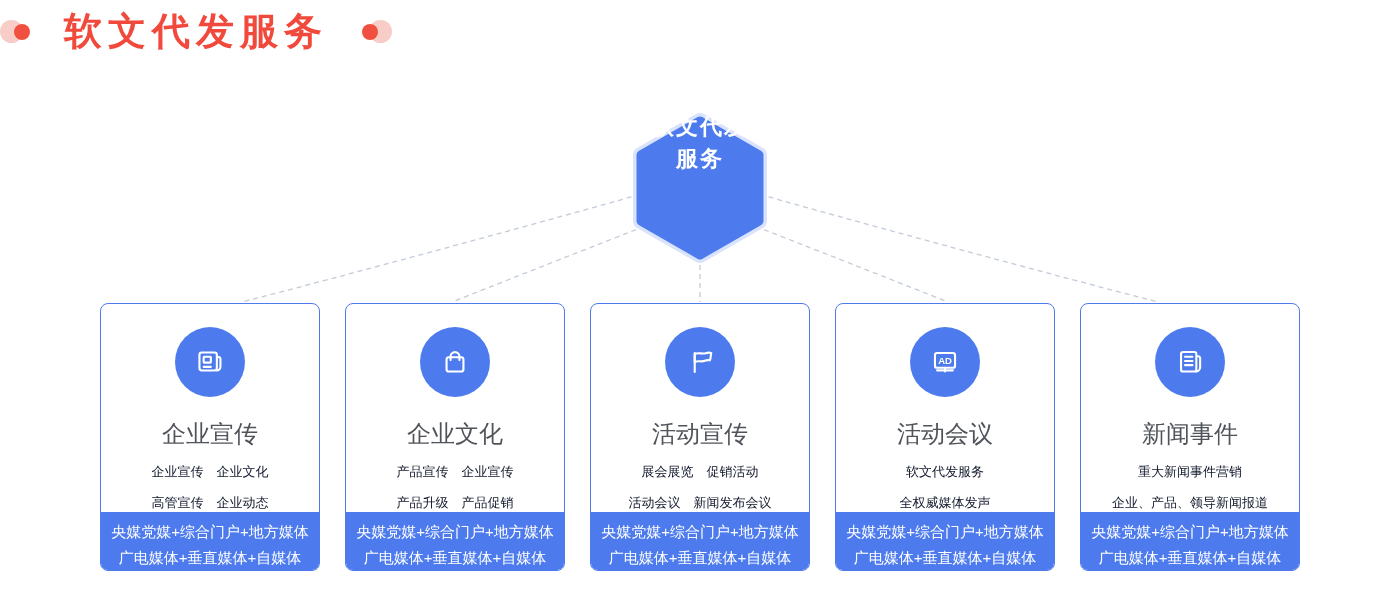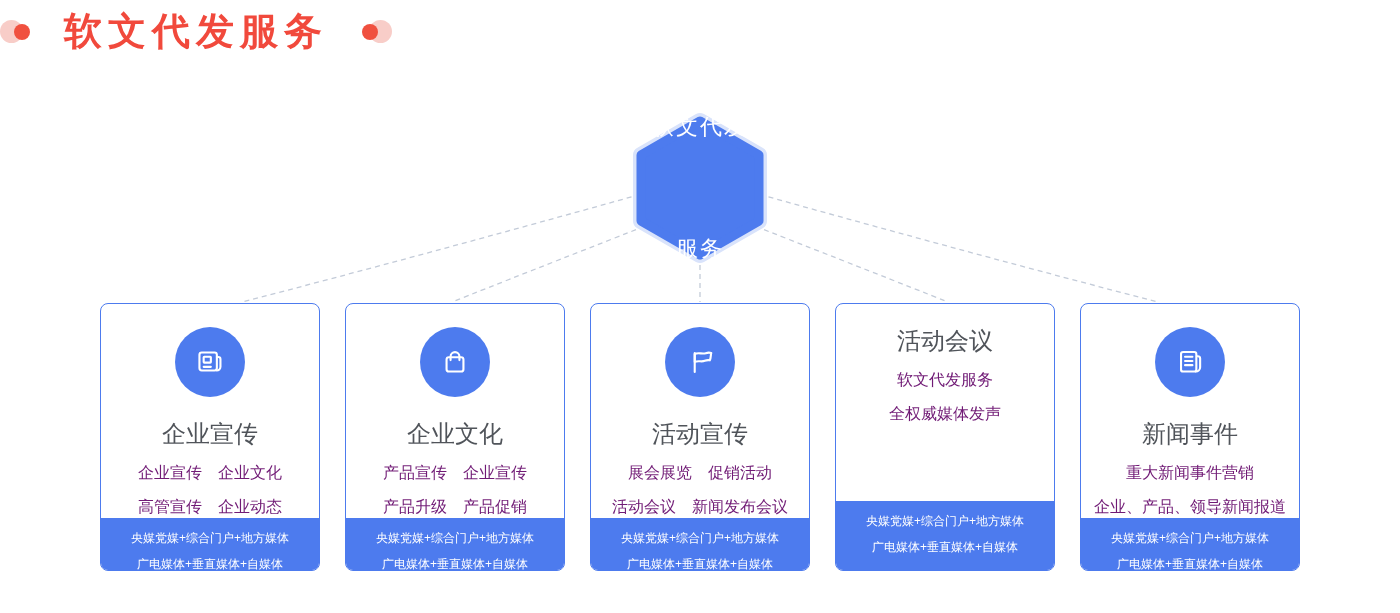--- a/index.html
+++ b/index.html
@@ -17,35 +17,35 @@
   .dot-group.left  .pink { left:0; }   .dot-group.left  .red { left:14px; }
   .dot-group.right .pink { right:0; }  .dot-group.right .red { right:14px; }
 
   
   .connectors { position:absolute; inset:0; pointer-events:none; }
 
   
   .hexagon { position:absolute; left:630px; top:111px; width:140px; height:154px; }
   .hexagon svg { position:absolute; inset:0; }
   .hex-label { position:absolute; inset:0; display:flex; flex-direction:column;
-    align-items:center; justify-content:space-between; color:#fff; font-weight:normal;
+    align-items:center; justify-content:flex-start; color:#fff; font-weight:bold;
     font-size:22px; line-height:1.45; letter-spacing:2px; }
 
   
   .cards { position:absolute; left:100px; top:303px; width:1200px; display:flex; gap:25px; }
   .card { flex:1; height:268px; background:#fff; border:1px solid #4d7bee; border-radius:8px;
     display:flex; flex-direction:column; align-items:center; text-align:center; overflow:hidden; }
   .icon-circle { margin-top:23px; width:70px; height:70px; border-radius:50%;
     background:#4d7bee; display:flex; align-items:center; justify-content:center; flex:none; }
   .icon-circle svg { width:38px; height:38px; }
   .icon-stroke { fill:none; stroke:#ffffff; stroke-width:2; stroke-linecap:round; stroke-linejoin:round; }
   .card-title { margin:21px 0 0; font-size:24px; font-weight:normal; color:#50545a; }
-  .card-line { margin:13px 0 0; font-size:16px; color:#701a75; white-space:nowrap; }
+  .card-line { margin:13px 0 0; font-size:13px; color:#0f172a; white-space:nowrap; }
   .card-footer { margin-top:auto; width:100%; background:#4d7bee; color:#ffffff;
-    padding:7px 2px 10px; font-size:12px; }
+    padding:7px 2px 10px; font-size:15px; }
   .card-footer p { margin:0; line-height:26px; white-space:nowrap; }
 </style>
 </head>
 <body>
 
 <div class="stage">
 
   <header class="title-row">
     <span class="dot-group left">
       <i class="dot pink"></i>
@@ -131,20 +131,30 @@
       <h2 class="card-title">活动宣传</h2>
       <p class="card-line">展会展览　促销活动</p>
       <p class="card-line">活动会议　新闻发布会议</p>
       <div class="card-footer">
         <p>央媒党媒+综合门户+地方媒体</p>
         <p>广电媒体+垂直媒体+自媒体</p>
       </div>
     </section>
 
     <section class="card">
+      <div class="icon-circle">
+        <svg viewBox="0 0 36 36">
+          <g class="icon-stroke">
+            <rect x="8.5" y="9.5" width="19" height="14" rx="2"></rect>
+            <path d="M18 23.5 V27"></path>
+            <path d="M10.5 25.9 H25.5"></path>
+          </g>
+          <text x="18" y="20.2" text-anchor="middle" font-size="9" font-weight="bold" fill="#ffffff">AD</text>
+        </svg>
+      </div>
       <h2 class="card-title">活动会议</h2>
       <p class="card-line">软文代发服务</p>
       <p class="card-line">全权威媒体发声</p>
       <div class="card-footer">
         <p>央媒党媒+综合门户+地方媒体</p>
         <p>广电媒体+垂直媒体+自媒体</p>
       </div>
     </section>
 
     <section class="card">

